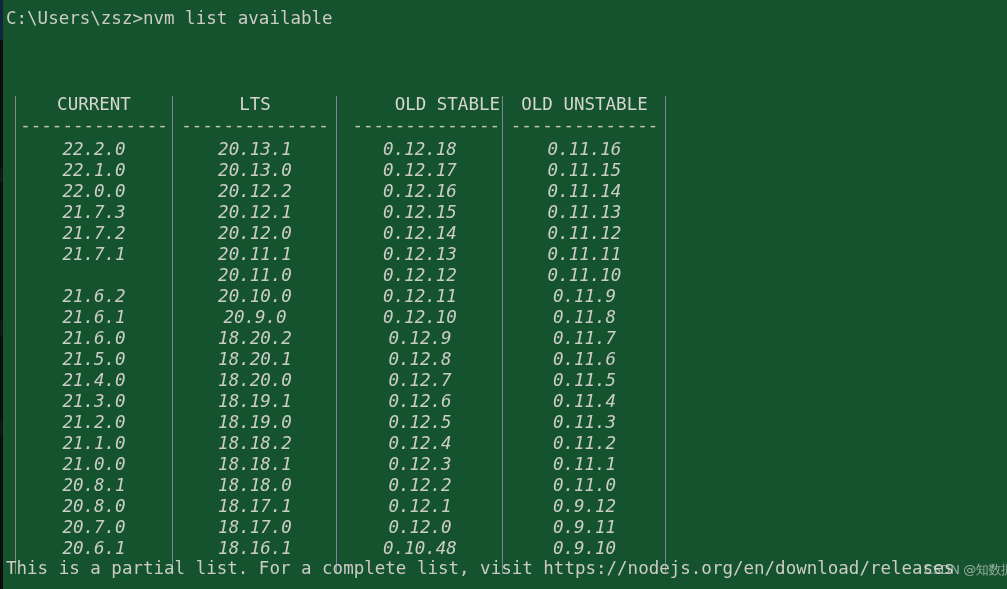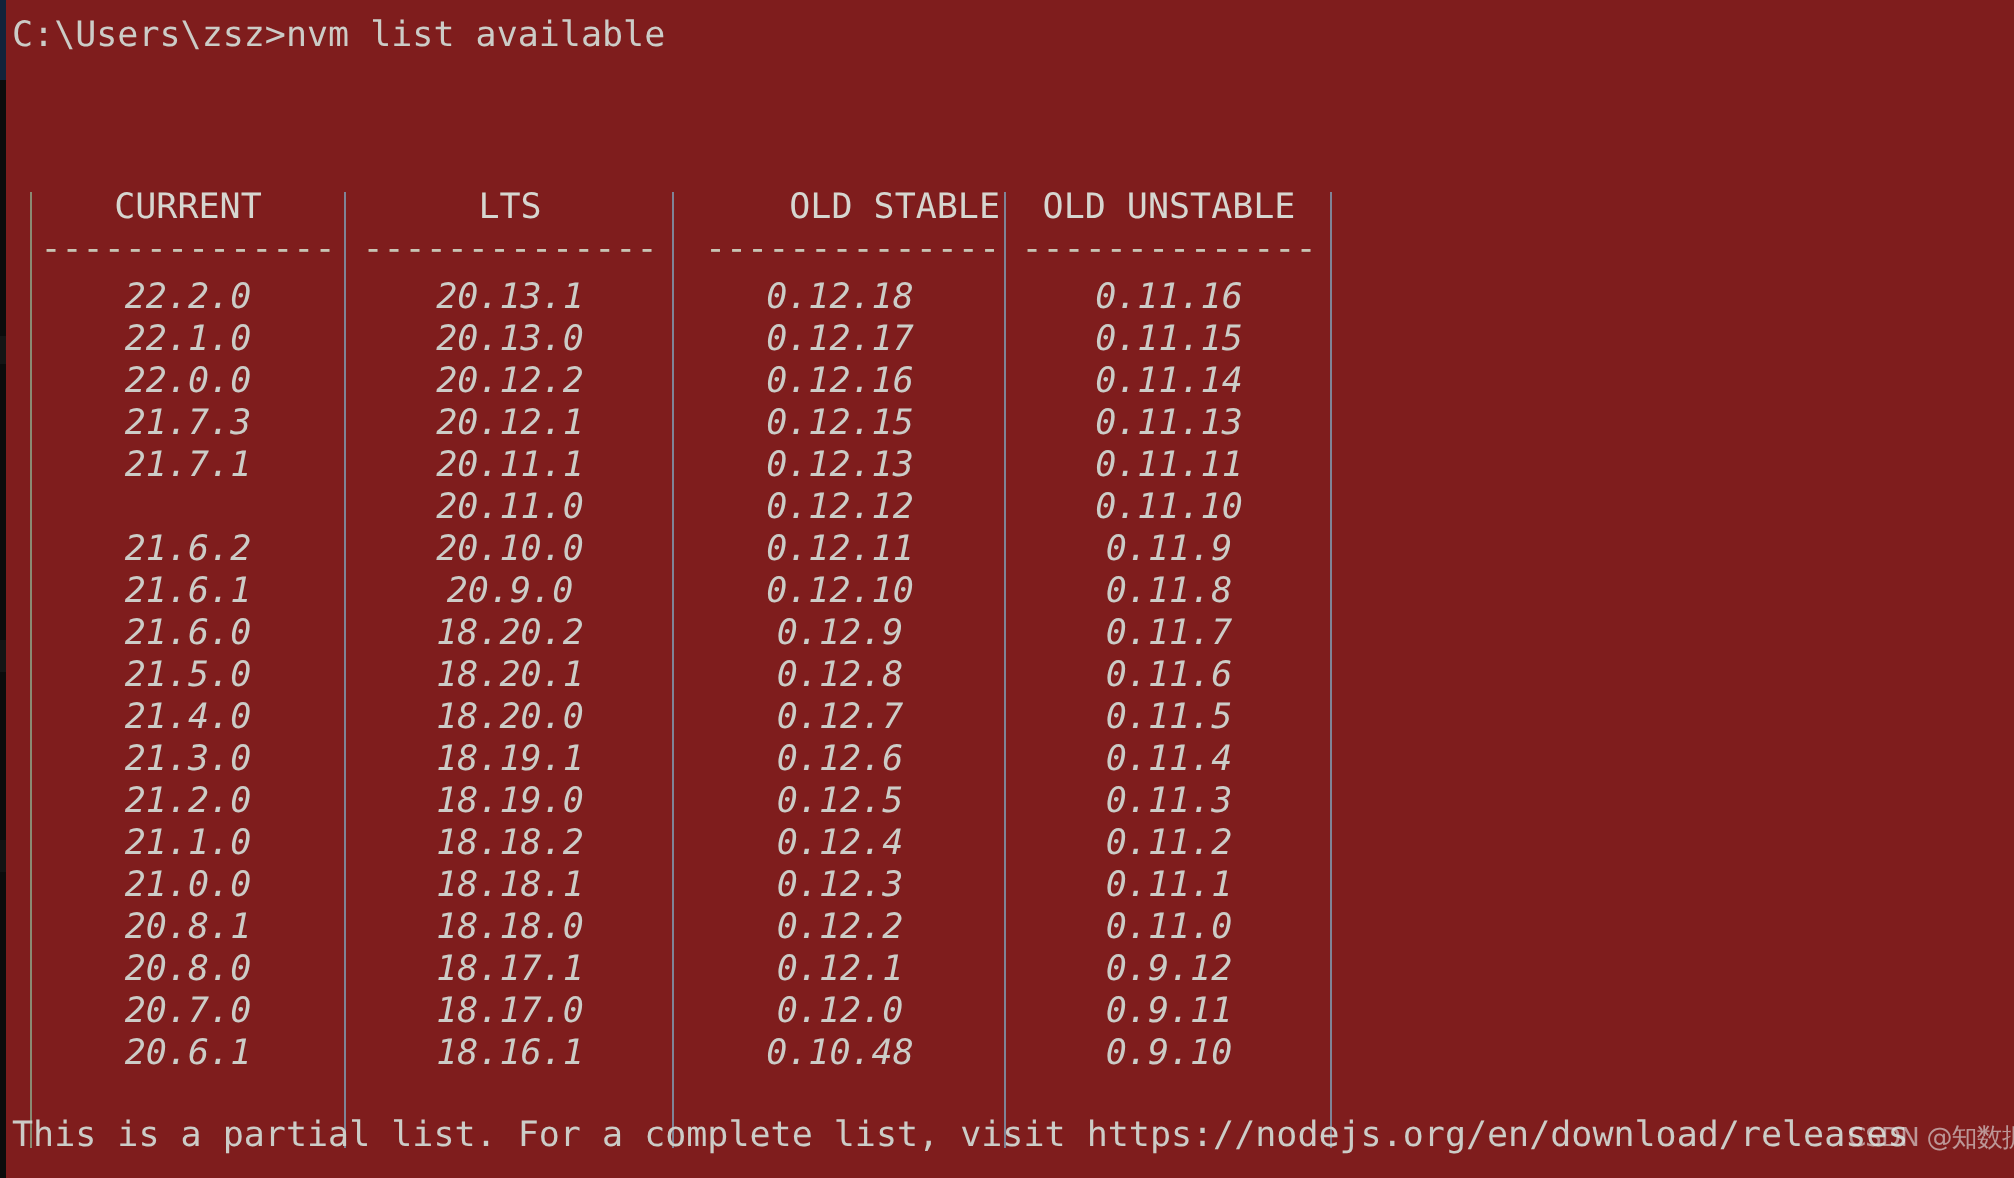--- a/index.html
+++ b/index.html
@@ -4,21 +4,21 @@
 <style>
   html, body {
     margin: 0;
     padding: 0;
     background: #0c0c0c;
   }
   #terminal {
     position: relative;
     width: 1007px;
     height: 589px;
-    background: #7f1d1d;
+    background: #14532d;
     overflow: hidden;
     font-family: "DejaVu Sans Mono", "Liberation Mono", monospace;
     font-size: 17.5px;
     line-height: 21px;
     color: #ccccc7;
     -webkit-font-smoothing: antialiased;
   }
   .scroll-edge {
     position: absolute;
     left: 0;
@@ -194,20 +194,26 @@
           <div class="val cell col2">0.12.16</div>
           <div class="val cell col3">0.11.14</div>
         </div>
         <div class="data-row">
           <div class="val cell col0">21.7.3</div>
           <div class="val cell col1">20.12.1</div>
           <div class="val cell col2">0.12.15</div>
           <div class="val cell col3">0.11.13</div>
         </div>
         <div class="data-row">
+          <div class="val cell col0">21.7.2</div>
+          <div class="val cell col1">20.12.0</div>
+          <div class="val cell col2">0.12.14</div>
+          <div class="val cell col3">0.11.12</div>
+        </div>
+        <div class="data-row">
           <div class="val cell col0">21.7.1</div>
           <div class="val cell col1">20.11.1</div>
           <div class="val cell col2">0.12.13</div>
           <div class="val cell col3">0.11.11</div>
         </div>
         <div class="data-row">
           <div class="val cell col1">20.11.0</div>
           <div class="val cell col2">0.12.12</div>
           <div class="val cell col3">0.11.10</div>
         </div>

